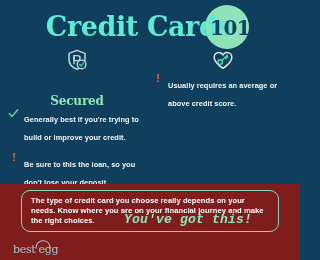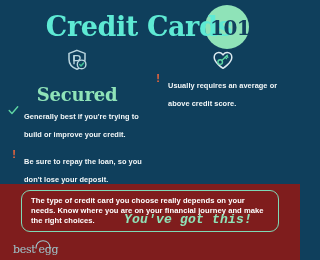--- a/index.html
+++ b/index.html
@@ -52,23 +52,23 @@
   #col-secured   { left:4px; }
   #col-unsecured { left:150px; }
 
   .col-icon { height:26px; text-align:center; }
   .col-icon svg { display:block; margin:0 auto; }
 
   .col-head {
     text-align:center;
     font-family:"DejaVu Serif", serif;
     font-weight:bold;
-    font-size:18px;
+    font-size:12px;
     color:#8fe3b8;
-    margin-top:10px;
+    margin-top:20px;
     letter-spacing:-0.2px;
   }
 
   .bullets { padding-left:20px; padding-right:6px; }
   #col-unsecured .bullets { padding-left:18px; padding-right:4px; }
 
   .bullet { position:relative; margin-bottom:9px; }
   .bullet-icon { position:absolute; left:-16px; top:0px; width:12px; text-align:center; }
   .bullet-text {
     font-size:7.4px;
@@ -157,21 +157,21 @@
         <span class="bullet-icon">
           <svg class="chk" width="11" height="11" viewBox="0 0 12 12">
             <path d="M1.3 6.1 L4.3 9.3 L10.6 1.9" fill="none" stroke="#5fd6a4" stroke-width="1.5" stroke-linecap="round" stroke-linejoin="round"></path>
           </svg>
         </span>
         <span class="bullet-text">Generally best if you're trying to build or improve your credit.</span>
       </div>
 
       <div class="bullet">
         <span class="bullet-icon bang">!</span>
-        <span class="bullet-text">Be sure to repay the loan, so you don't lose your deposit.</span>
+        <span class="bullet-text">Be sure to this the loan, so you don't lose your deposit.</span>
       </div>
     </div>
   </div>
 
   <div class="col" id="col-unsecured">
     <div class="col-icon">
       <svg width="24" height="24" viewBox="0 0 24 24">
         <path d="M12 20.3 C12 20.3 3.2 14.9 3.2 9.3 C3.2 6.4 5.3 4.4 7.8 4.4 C9.6 4.4 11.2 5.5 12 7 C12.8 5.5 14.4 4.4 16.2 4.4 C18.7 4.4 20.8 6.4 20.8 9.3 C20.8 14.9 12 20.3 12 20.3 Z" fill="none" stroke="#dceaf0" stroke-width="1.5" stroke-linejoin="round"></path>
         <circle cx="9.2" cy="14.1" r="2.3" fill="none" stroke="#5fd6a4" stroke-width="1.4"></circle>
         <line x1="10.8" y1="12.5" x2="16.4" y2="7.2" stroke="#5fd6a4" stroke-width="1.4" stroke-linecap="round"></line>

